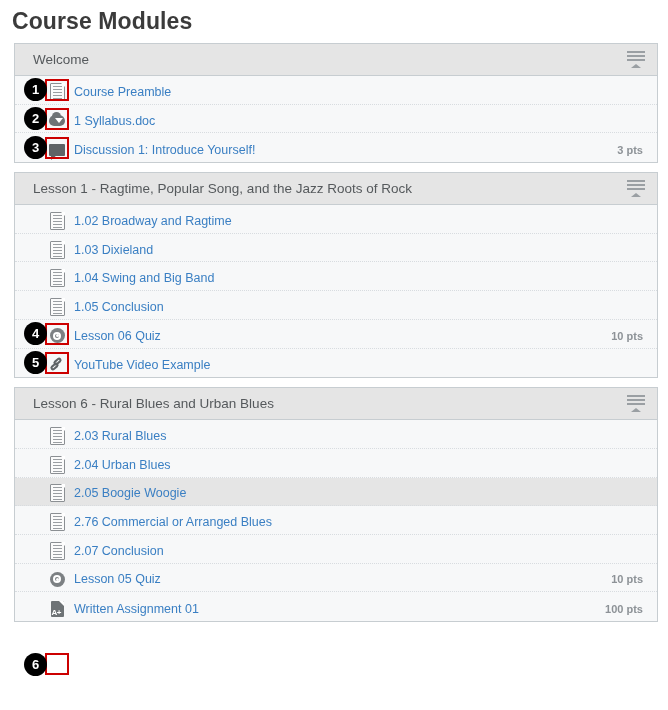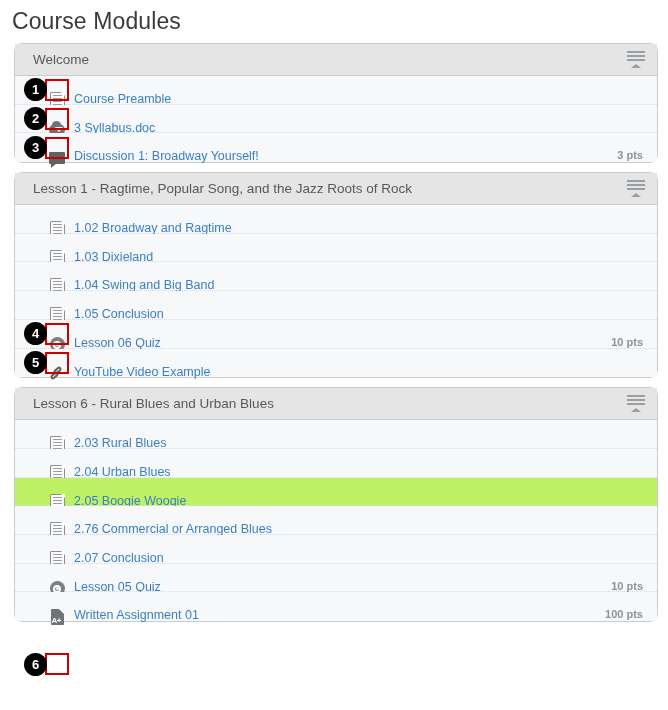--- a/index.html
+++ b/index.html
@@ -12,35 +12,35 @@
     height: 710px;
     font-family: "Liberation Sans", sans-serif;
     color: #2d3b45;
     overflow: hidden;
     position: relative;
   }
 
   
   .page-title {
     font-size: 23px;
-    font-weight: 400;
+    font-weight: 700;
     color: #3b3b3b;
     letter-spacing: 0.1px;
     margin: 0;
     padding: 6px 0 0 12px;
     line-height: 30px;
   }
 
   
   .modules {
     margin: 7px 10px 0 14px;
   }
   .module {
     border: 1px solid #c7cdd1;
-    border-radius: 8px;
+    border-radius: 0;
     background: #ffffff;
     margin-bottom: 9px;
   }
 
   
   .module-header {
     background: #e5e5e5;
     border-bottom: 1px solid #c7cdd1;
     height: 31px;
     display: flex;
@@ -82,30 +82,30 @@
     height: 0;
     border-left: 5px solid transparent;
     border-right: 5px solid transparent;
     border-bottom: 4px solid #9a9fa3;
     margin-top: 1px;
   }
 
   
   .item {
     display: flex;
-    align-items: flex-start;
+    align-items: center;
     height: 28.7px;
-    padding: 16px 10px 0 34px;
+    padding: 4px 10px 0 34px;
     border-bottom: 1px dotted #d8dce0;
     background: #f7f8f9;
     position: relative;
     box-sizing: border-box;
   }
   .item:last-child { border-bottom: none; }
-  .item.hovered { background: #bef264; }
+  .item.hovered { background: #e5e5e5; }
 
   .item-icon {
     width: 16px;
     height: 18px;
     flex: 0 0 16px;
     margin-right: 9px;
     position: relative;
     display: flex;
     align-items: center;
     justify-content: center;
@@ -314,28 +314,28 @@
         <a class="item-label">Course Preamble</a>
         <span class="item-points"></span>
       </div>
       <div class="item">
         <span class="item-icon">
           <span class="ic-download">
             <span class="cloud"></span>
             <span class="arrow"></span>
           </span>
         </span>
-        <a class="item-label">3 Syllabus.doc</a>
+        <a class="item-label">1 Syllabus.doc</a>
         <span class="item-points"></span>
       </div>
       <div class="item">
         <span class="item-icon">
           <span class="ic-discussion"></span>
         </span>
-        <a class="item-label">Discussion 1: Broadway Yourself!</a>
+        <a class="item-label">Discussion 1: Introduce Yourself!</a>
         <span class="item-points">3 pts</span>
       </div>
     </div>
     <div class="module">
       <div class="module-header">
         <span class="module-title">Lesson 1 - Ragtime, Popular Song, and the Jazz Roots of Rock</span>
         <span class="module-menu">
           <span class="bars">
             <span class="bar"></span>
             <span class="bar"></span>

